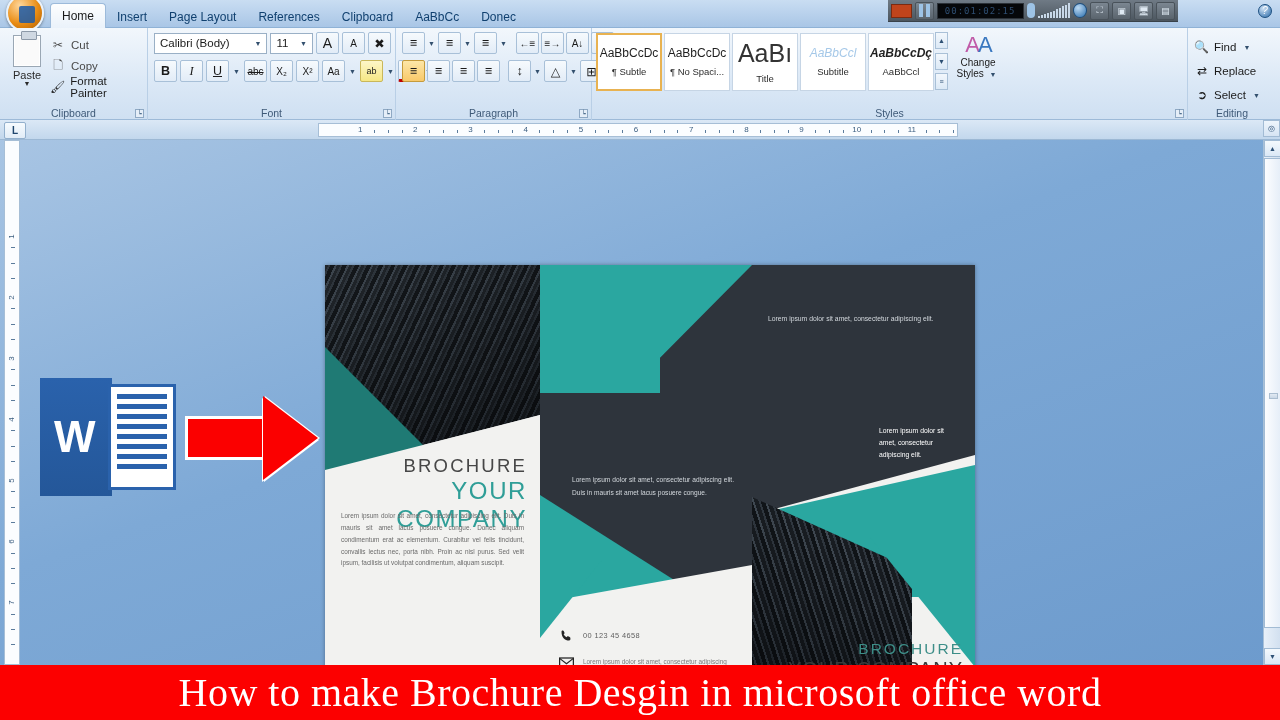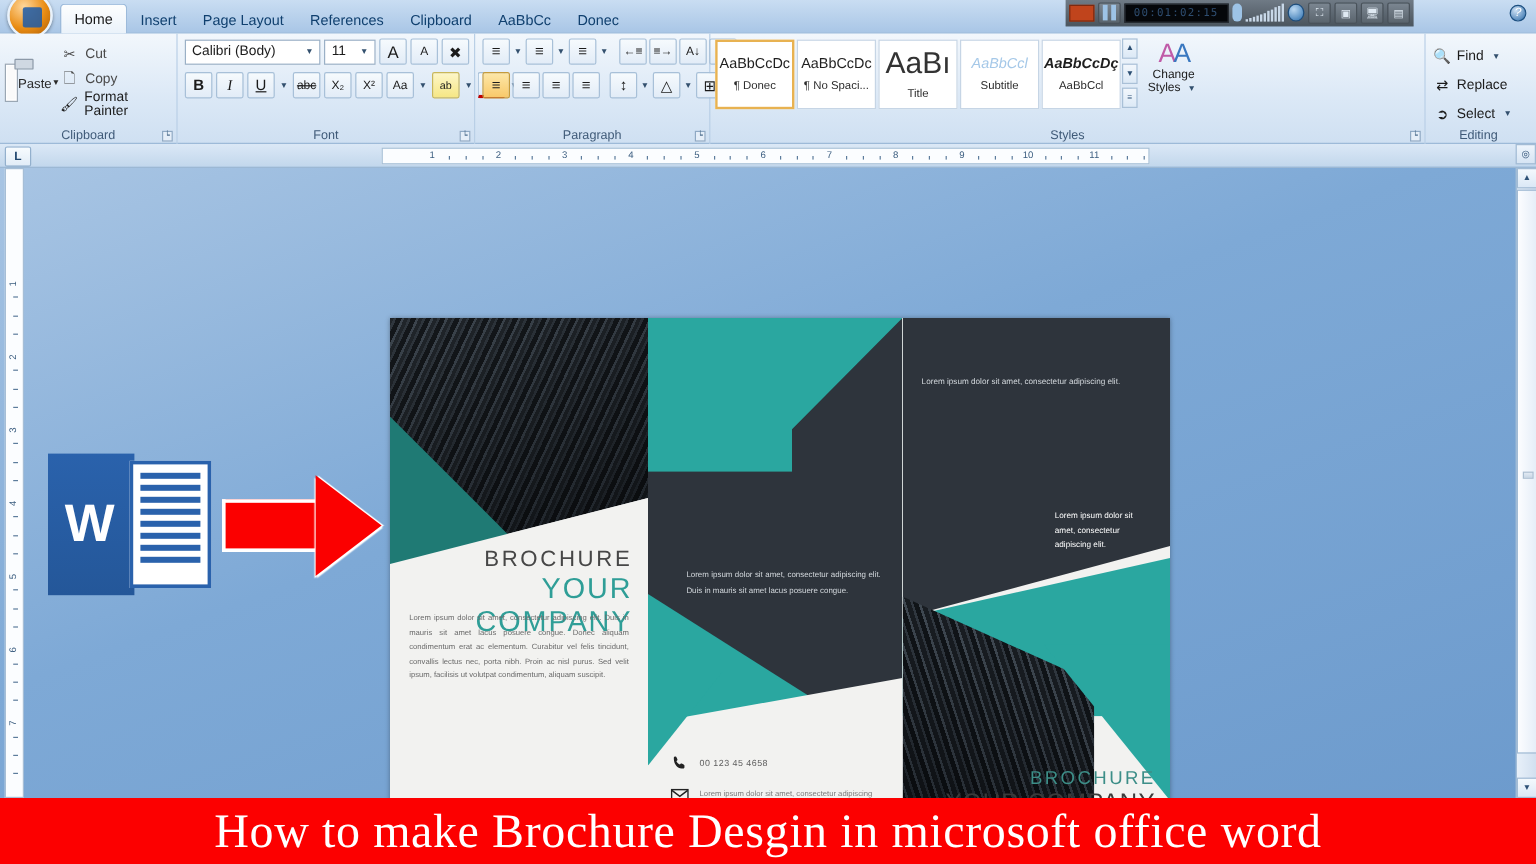--- a/index.html
+++ b/index.html
@@ -57,21 +57,21 @@
   .group{ position:relative; height:92px; padding:3px 4px 0 4px;
      border-right:1px solid #b9cfe6; display:flex; flex-direction:column;}
   .group-label{ position:absolute; bottom:1px; left:0; width:100%; text-align:center;
      font-size:10.5px; color:#3f5a78;}
   .dlg{ position:absolute; bottom:2px; right:3px; width:9px;height:9px;
      border:1px solid #8fa9c4; background:#e5eef8; font-size:7px; color:#50708f; text-align:center; line-height:8px;}
 
   
   #g-clipboard{ width:148px; }
   .clip-row{ display:flex; height:72px; }
-  .paste-col{ width:46px; display:flex; flex-direction:row; align-items:center; padding-top:4px;}
+  .paste-col{ width:46px; display:flex; flex-direction:column; align-items:center; padding-top:4px;}
   .paste-ico{ width:28px;height:32px; background:#fafafa; border:1px solid #9aa7b4;
      position:relative; box-shadow:inset 0 0 0 1px #fff;}
   .paste-ico::before{ content:""; position:absolute; top:-5px; left:7px; width:14px;height:7px;
      background:#cfd8e2; border:1px solid #8c99a8; border-radius:1px;}
   .paste-txt{ font-size:11px; color:#2a2a2a; margin-top:2px;}
   .paste-car{ font-size:7px; color:#2a2a2a; line-height:5px;}
   .clip-items{ flex:1; padding-top:5px; display:flex; flex-direction:column; gap:3px;}
   .clip-item{ display:flex; align-items:center; gap:5px; font-size:11.5px; color:#4a4a4a; height:18px;}
   .clip-item.enabled{ color:#1b1b1b; }
   .mini-ico{ width:16px;height:16px; display:inline-flex; align-items:center; justify-content:center; font-size:12px;}
@@ -321,21 +321,21 @@
       </div>
       <div class="group-label">Paragraph</div>
       <div class="dlg">┕</div>
     </div>
 
     <div class="group" id="g-styles">
       <div style="display:flex">
         <div class="style-gallery">
           <div class="style-cell sel">
             <div class="sc-sample">AaBbCcDc</div>
-            <div class="sc-name">¶ Donec</div>
+            <div class="sc-name">¶ Subtle</div>
           </div>
           <div class="style-cell">
             <div class="sc-sample">AaBbCcDc</div>
             <div class="sc-name">¶ No Spaci...</div>
           </div>
           <div class="style-cell">
             <div class="sc-sample" style="font-size:25px;color:#333">AaBı</div>
             <div class="sc-name">Title</div>
           </div>
           <div class="style-cell">

